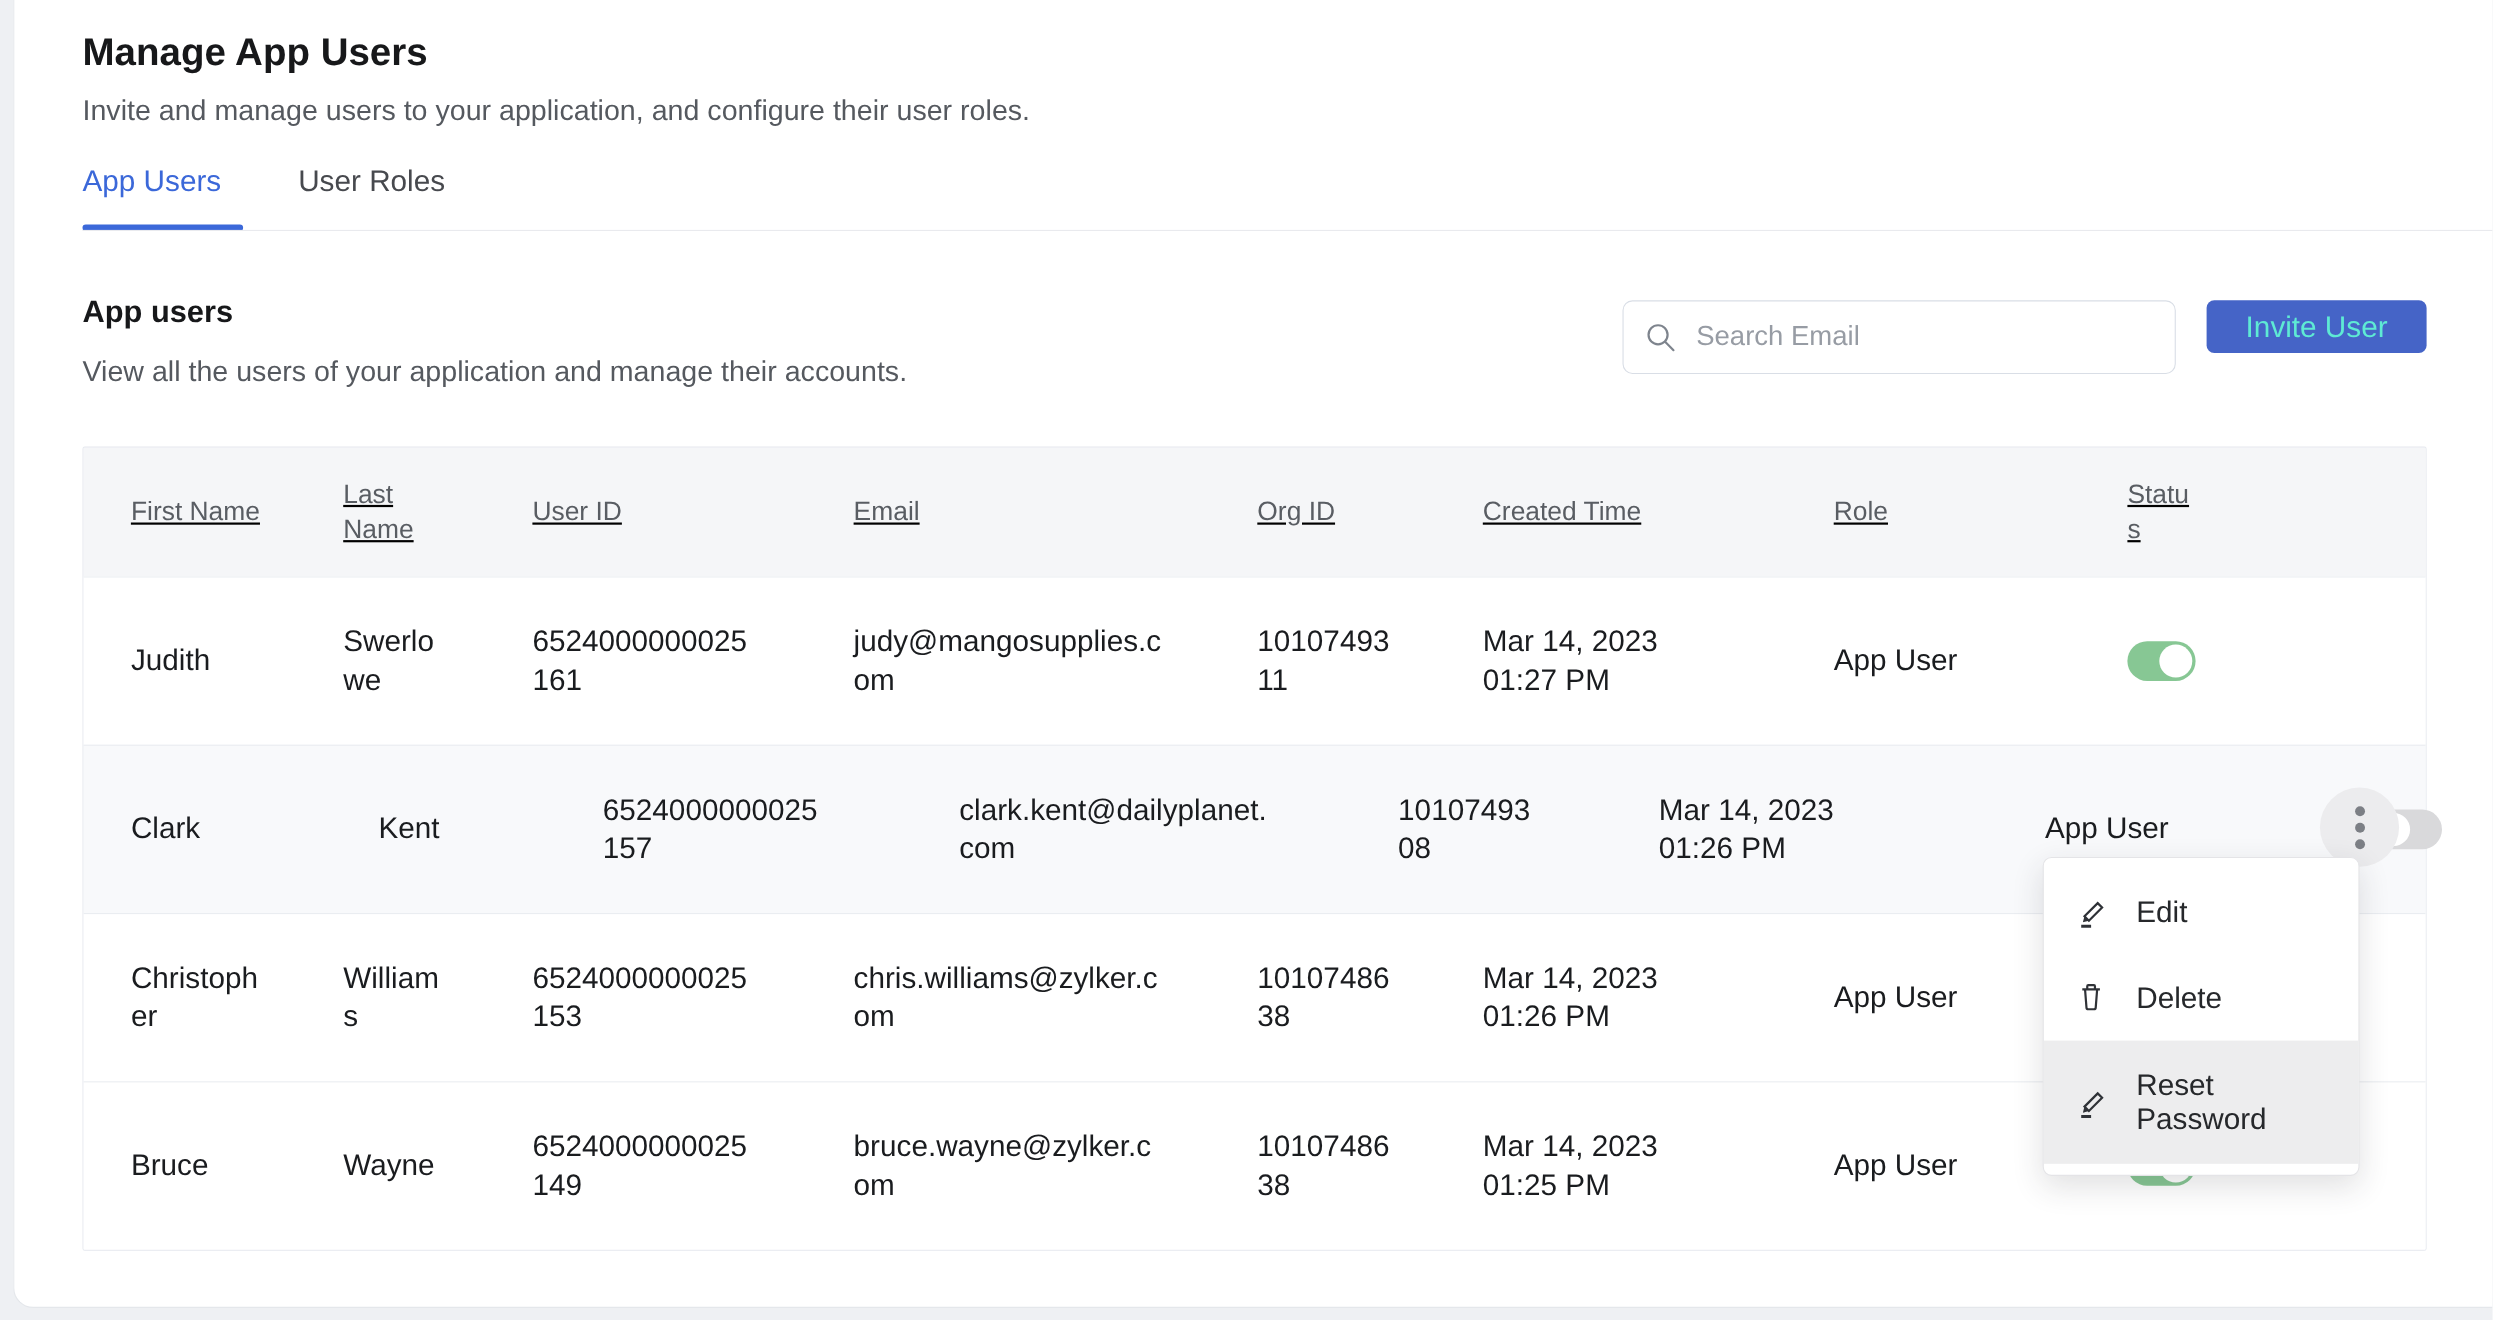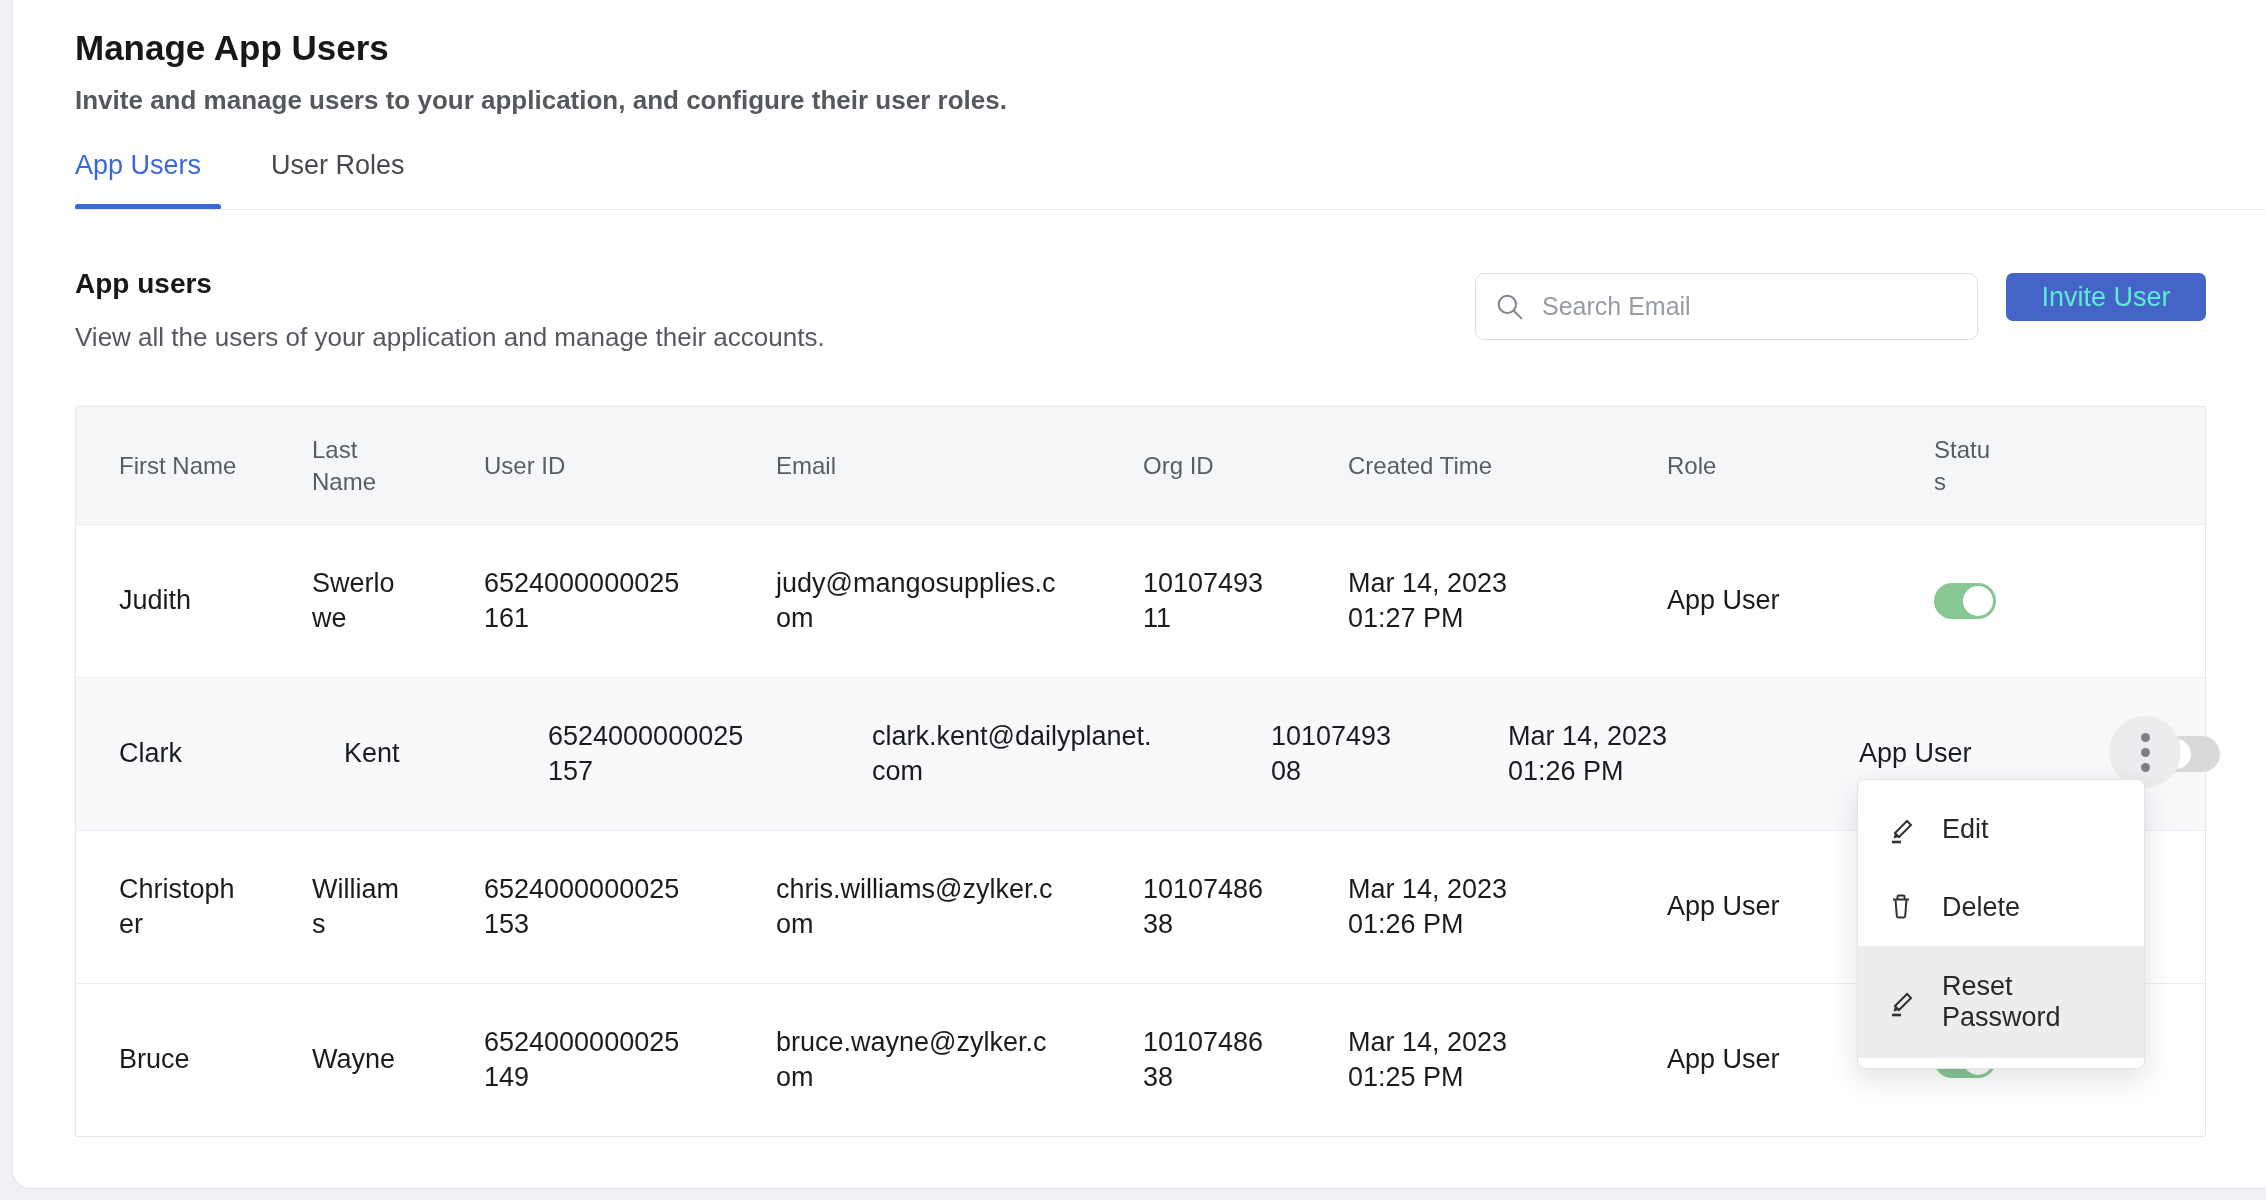--- a/index.html
+++ b/index.html
@@ -3,21 +3,21 @@
 <meta charset="utf-8">
 <style>
   * { margin:0; padding:0; box-sizing:border-box; }
   html,body { width:2266px; height:1200px; }
   body { font-family:"Liberation Sans", sans-serif; background:#eef0f3; position:relative; }
 
   .card { position:absolute; left:12px; top:0; width:2254px; height:1189px; background:#ffffff;
           border-left:1px solid #e3e6ea; border-bottom:1px solid #e3e6ea; border-bottom-left-radius:18px; }
 
   .page-title { position:absolute; left:62px; top:28px; font-size:35px; font-weight:700; color:#17181a; }
-  .page-subtitle { position:absolute; left:62px; top:85px; font-size:26px; color:#55595f;font-weight:bold; }
+  .page-subtitle { position:absolute; left:62px; top:85px; font-size:26px; color:#55595f; }
 
   .tabbar { position:absolute; left:62px; top:148px; height:62px; display:flex; gap:70px; }
   .tab { position:relative; font-size:27px; color:#47494e; cursor:pointer; padding-top:2px; }
   .tab.active { color:#3b68d9; }
   .tab.active .tab-underline { position:absolute; left:0; bottom:0; width:calc(100% + 20px); height:6px;
           background:#3b68d9; border-radius:3px; }
   .tabs-divider { position:absolute; left:62px; right:0; top:209px; height:1px; background:#e9eaee; }
 
   .section-heading { position:absolute; left:62px; top:268px; font-size:28px; font-weight:700; color:#17181a; }
   .section-desc { position:absolute; left:62px; top:322px; font-size:26px; color:#55595f; }
@@ -28,21 +28,21 @@
   .search-input { border:none; outline:none; flex:1; font-size:25px; color:#33363b; background:transparent;
           font-family:"Liberation Sans", sans-serif; }
   .search-input::placeholder { color:#979ca4; }
 
   .invite-btn { position:absolute; left:1993px; top:273px; width:200px; height:48px; background:#4564c7;
           color:#5eead4; font-size:27px; font-weight:500; border:none; border-radius:7px; cursor:pointer;
           font-family:"Liberation Sans", sans-serif; }
 
   .table { position:absolute; left:62px; top:406px; width:2131px; border:1px solid #e5e8ee; border-radius:2px; }
   .trow, .thead { display:grid; grid-template-columns:236px 172px 292px 367px 205px 319px 267px 273px; }
-  .thead { height:117px; background:#f5f6f8; }
+  .thead { height:117px; background:#f5f6f8;text-decoration:underline; }
   .trow { height:153px; background:#fff; border-top:1px solid #eaedf1; }
   .trow.hovered { background:#f8f9fb;gap:32px; }
   .th, .td { display:flex; align-items:center; font-size:24px; color:#595d63; line-height:1.3; }
   .td { font-size:27px; color:#1a1c1f; }
   .th > span, .td > span { display:block; }
   
   .c1 { padding-left:43px; padding-right:75px; }
   .c2 { padding-right:80px; }
   .c3 { padding-right:95px; }
   .c4 { padding-right:82px; }

